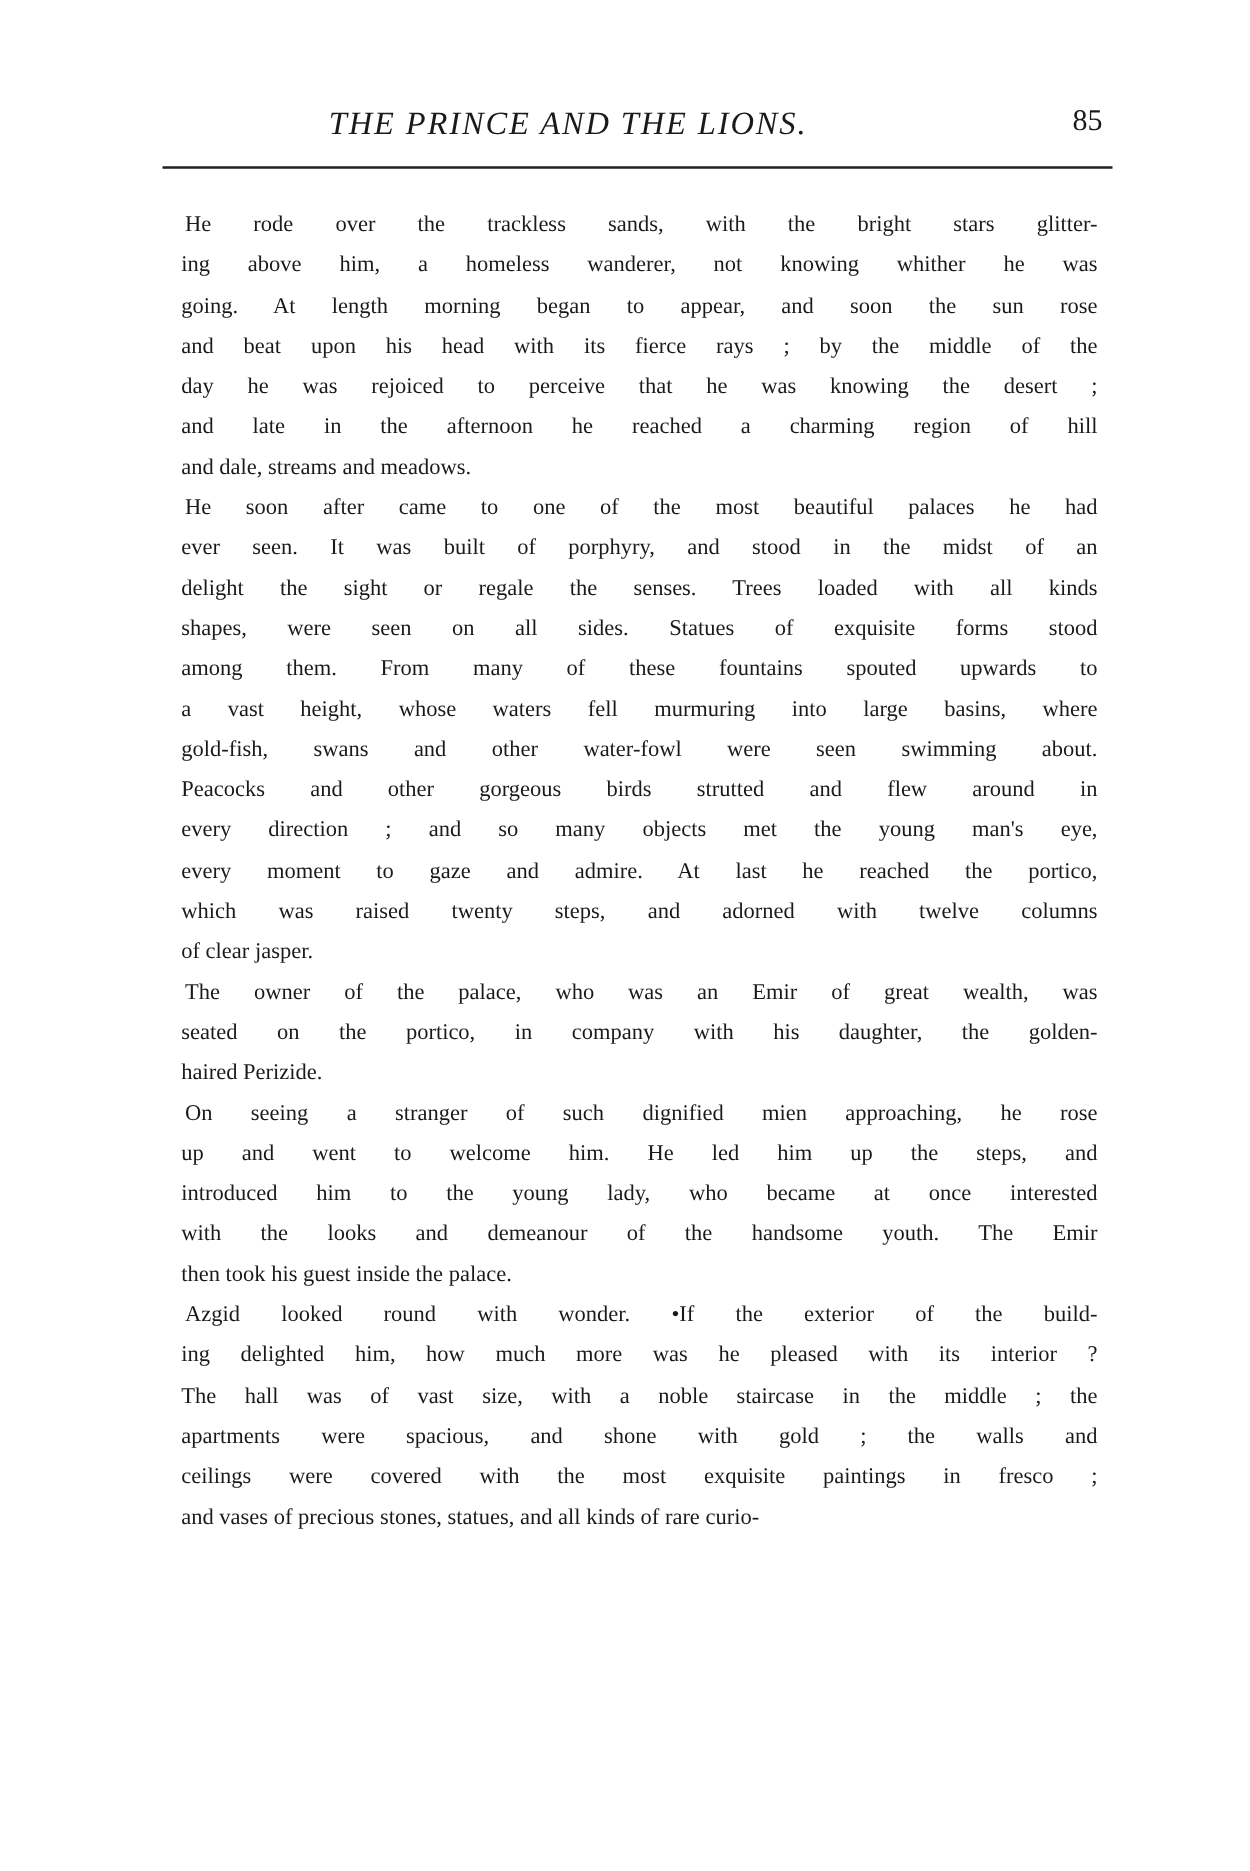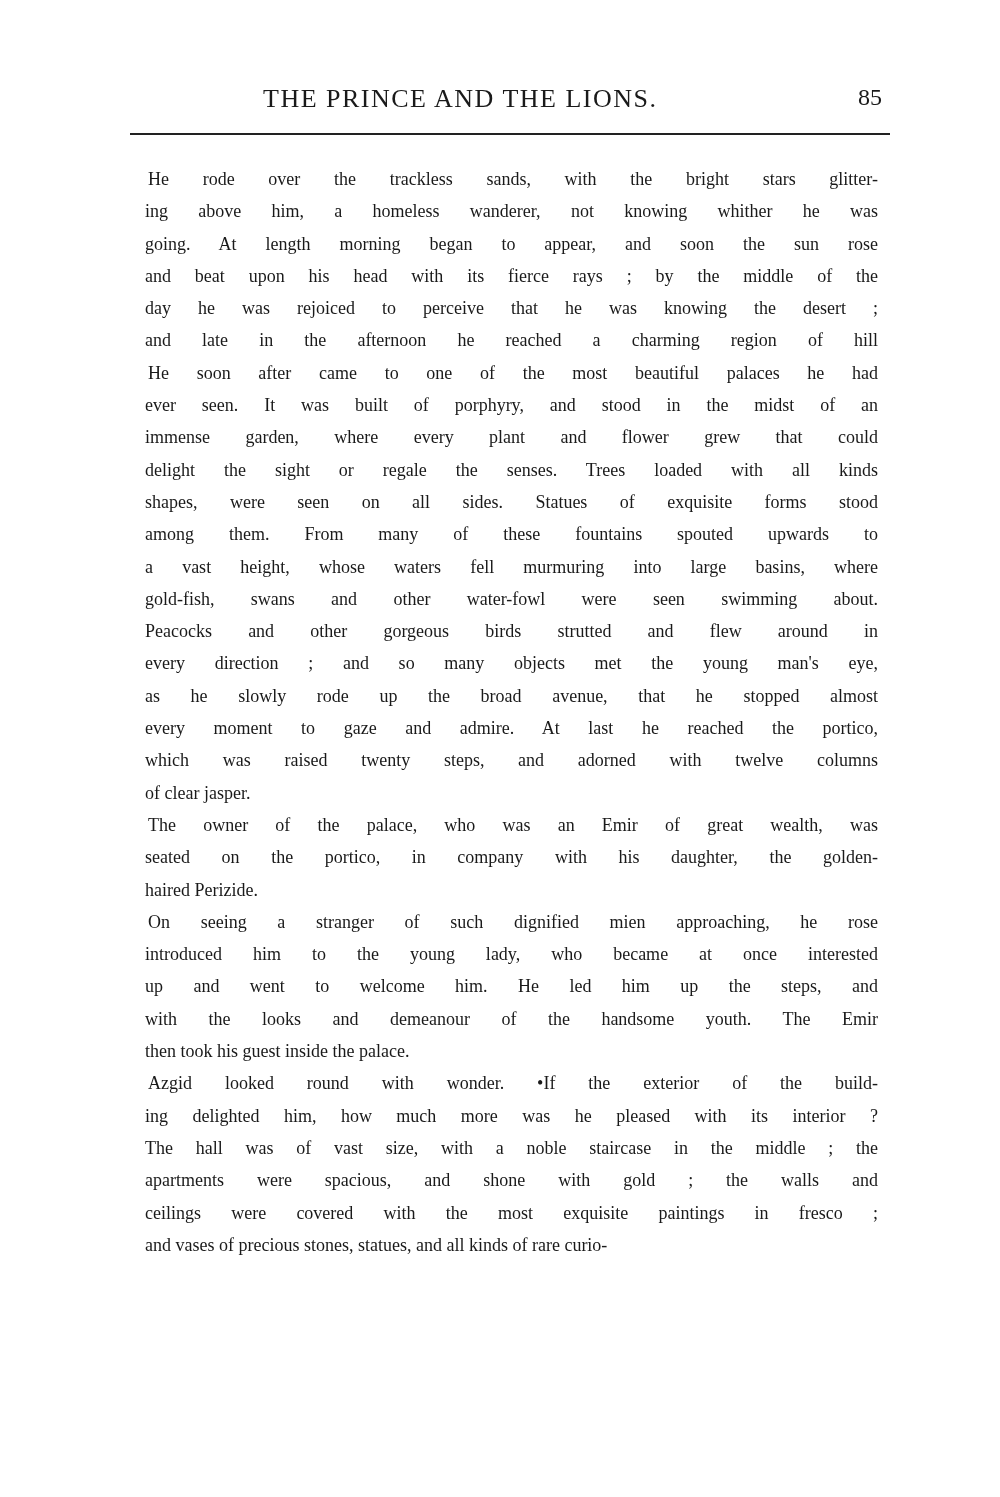--- a/index.html
+++ b/index.html
@@ -24,20 +24,21 @@
       position: absolute;
       left: 133px;
       top: 84px;
       width: 755px;
       height: 40px;
     }
     .running-title {
       position: absolute;
       left: 130px;
       top: 0;
+      font-style: italic;
       font-size: 26px;
       letter-spacing: 1.5px;
       white-space: nowrap;
     }
     .page-number {
       position: absolute;
       right: 6px;
       top: 0;
       font-size: 24px;
     }
@@ -82,46 +83,45 @@
   <div class="head-rule"></div>
 
   <div class="body-text" id="body-text">
       <div>
         <span class="line indent">He rode over the trackless sands, with the bright stars glitter-</span>
         <span class="line">ing above him, a homeless wanderer, not knowing whither he was</span>
         <span class="line">going.  At length morning began to appear, and soon the sun rose</span>
         <span class="line">and beat upon his head with its fierce rays ; by the middle of the</span>
         <span class="line">day he was rejoiced to perceive that he was knowing the desert ;</span>
         <span class="line">and late in the afternoon he reached a charming region of hill</span>
+        <span class="line last">and dale, streams and meadows.</span>
       </div>
       <div>
         <span class="line indent">He soon after came to one of the most beautiful palaces he had</span>
         <span class="line">ever seen.  It was built of porphyry, and stood in the midst of an</span>
-        <span class="line">immense garden, where every plant and flower grew that could</span>
         <span class="line">delight the sight or regale the senses.  Trees loaded with all kinds</span>
         <span class="line">shapes, were seen on all sides.  Statues of exquisite forms stood</span>
         <span class="line">among them.  From many of these fountains spouted upwards to</span>
         <span class="line">a vast height, whose waters fell murmuring into large basins, where</span>
         <span class="line">gold-fish, swans and other water-fowl were seen swimming about.</span>
         <span class="line">Peacocks and other gorgeous birds strutted and flew around in</span>
         <span class="line">every direction ; and so many objects met the young man's eye,</span>
-        <span class="line">as he slowly rode up the broad avenue, that he stopped almost</span>
         <span class="line">every moment to gaze and admire.  At last he reached the portico,</span>
         <span class="line">which was raised twenty steps, and adorned with twelve columns</span>
         <span class="line last">of clear jasper.</span>
       </div>
       <div>
         <span class="line indent">The owner of the palace, who was an Emir of great wealth, was</span>
         <span class="line">seated on the portico, in company with his daughter, the golden-</span>
         <span class="line last">haired Perizide.</span>
       </div>
       <div>
         <span class="line indent">On seeing a stranger of such dignified mien approaching, he rose</span>
+        <span class="line">up and went to welcome him.  He led him up the steps, and</span>
         <span class="line">introduced him to the young lady, who became at once interested</span>
-        <span class="line">up and went to welcome him.  He led him up the steps, and</span>
         <span class="line">with the looks and demeanour of the handsome youth.  The Emir</span>
         <span class="line last">then took his guest inside the palace.</span>
       </div>
       <div>
         <span class="line indent">Azgid looked round with wonder.  •If the exterior of the build-</span>
         <span class="line">ing delighted him, how much more was he pleased with its interior ?</span>
         <span class="line">The hall was of vast size, with a noble staircase in the middle ; the</span>
         <span class="line">apartments were spacious, and shone with gold ; the walls and</span>
         <span class="line">ceilings were covered with the most exquisite paintings in fresco ;</span>
         <span class="line last">and vases of precious stones, statues, and all kinds of rare curio-</span>

